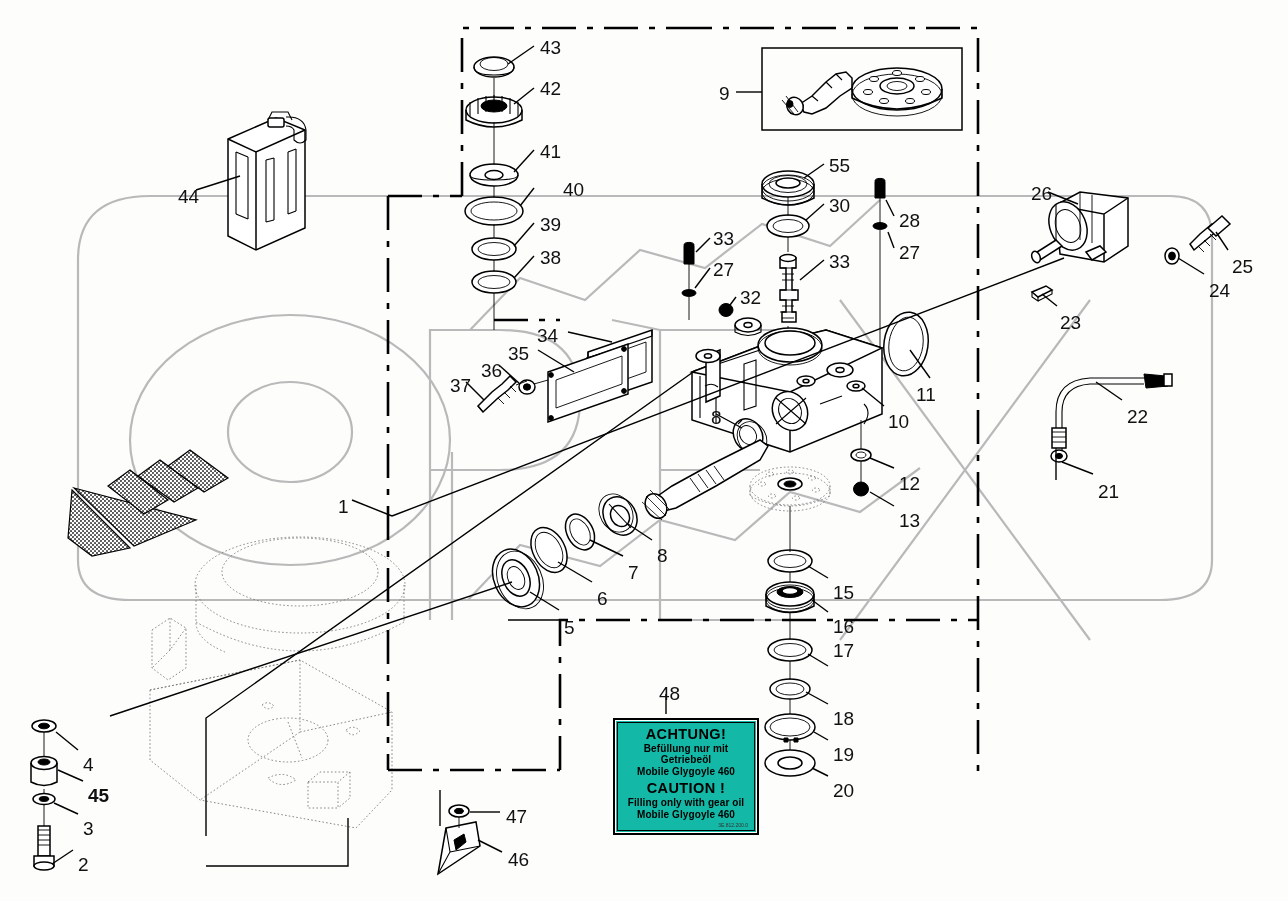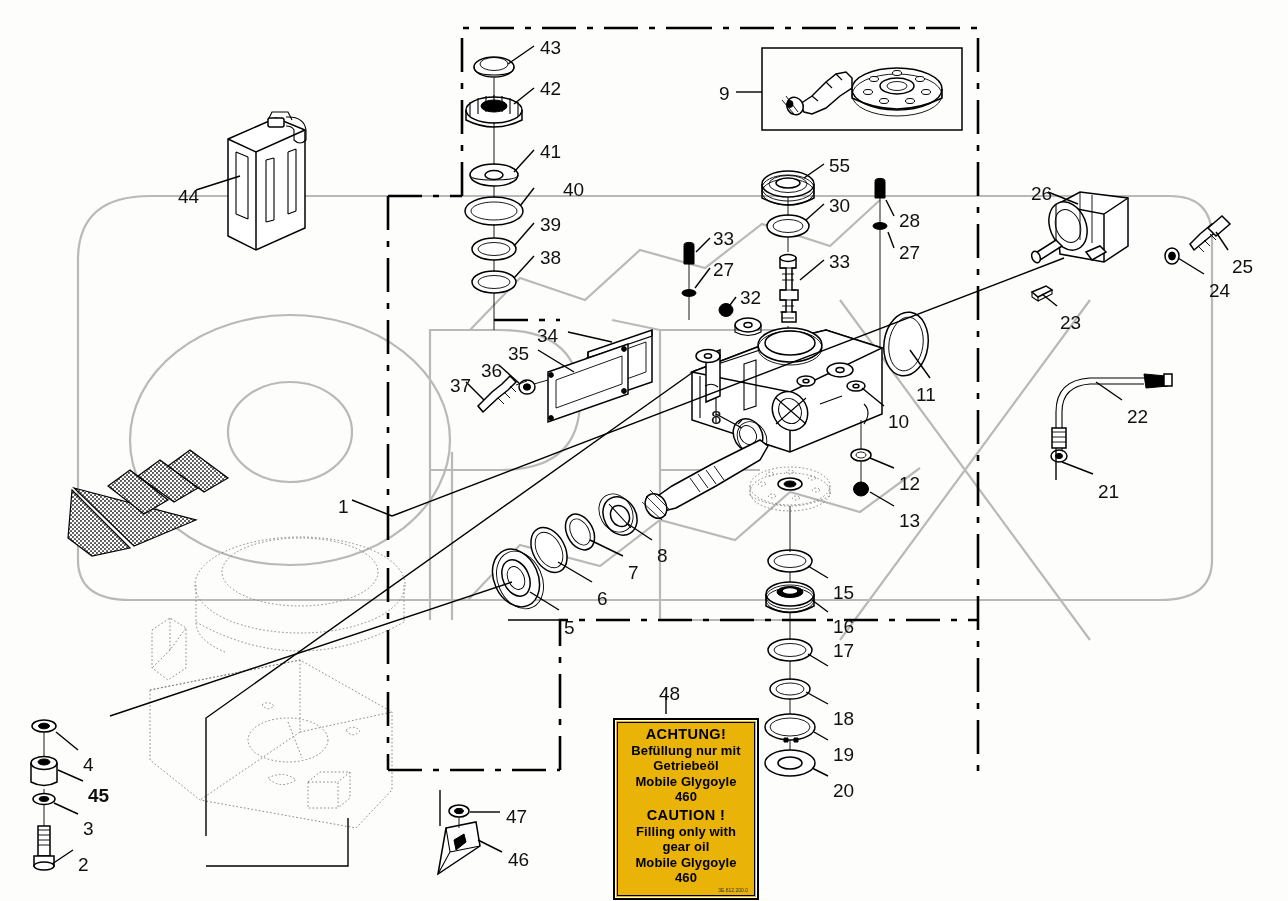--- a/index.html
+++ b/index.html
@@ -10,25 +10,25 @@
            letter-spacing:0px;white-space:nowrap;line-height:1;}
   .wm{fill:none;stroke:#b9b9b9;stroke-width:2.2;}
   .ph{fill:none;stroke:#7a7a7a;stroke-width:0.9;stroke-dasharray:1.6 2.2;}
   .sld{fill:none;stroke:#000;stroke-width:1.5;}
   .sld2{fill:none;stroke:#000;stroke-width:1.1;}
   .thin{fill:none;stroke:#000;stroke-width:0.9;}
   .lead{fill:none;stroke:#000;stroke-width:1.4;}
   .dashbx{fill:none;stroke:#000;stroke-width:2.6;stroke-dasharray:34 11 6 11;}
   .wht{fill:#ffffff;stroke:#000;stroke-width:1.5;}
   .blk{fill:#000;stroke:#000;stroke-width:1;}
-  #label-box{position:absolute;border:2.5px solid #000;background:#eab308;text-align:center;
+  #label-box{position:absolute;border:2.5px solid #000;background:#14b8a6;text-align:center;
              box-shadow:0 0 0 1px #fff inset;}
   #label-box .inner{border:1px solid #000;margin:2px;padding:3px 6px 2px;}
   #label-box .big{font-size:14.5px;font-weight:bold;letter-spacing:.4px;}
-  #label-box .sm{font-size:13px;font-weight:bold;letter-spacing:.1px;margin-top:1px;}
+  #label-box .sm{font-size:10px;font-weight:bold;letter-spacing:.1px;margin-top:1px;}
   #label-box .pn{font-size:5px;text-align:right;color:#333;margin-top:2px;}
   .arrowhatch{fill:url(#hatch);stroke:#000;stroke-width:1.2;}
 </style>
 </head>
 <body>
 
 <div id="root">
 
   <svg class="layer">
     <defs>

